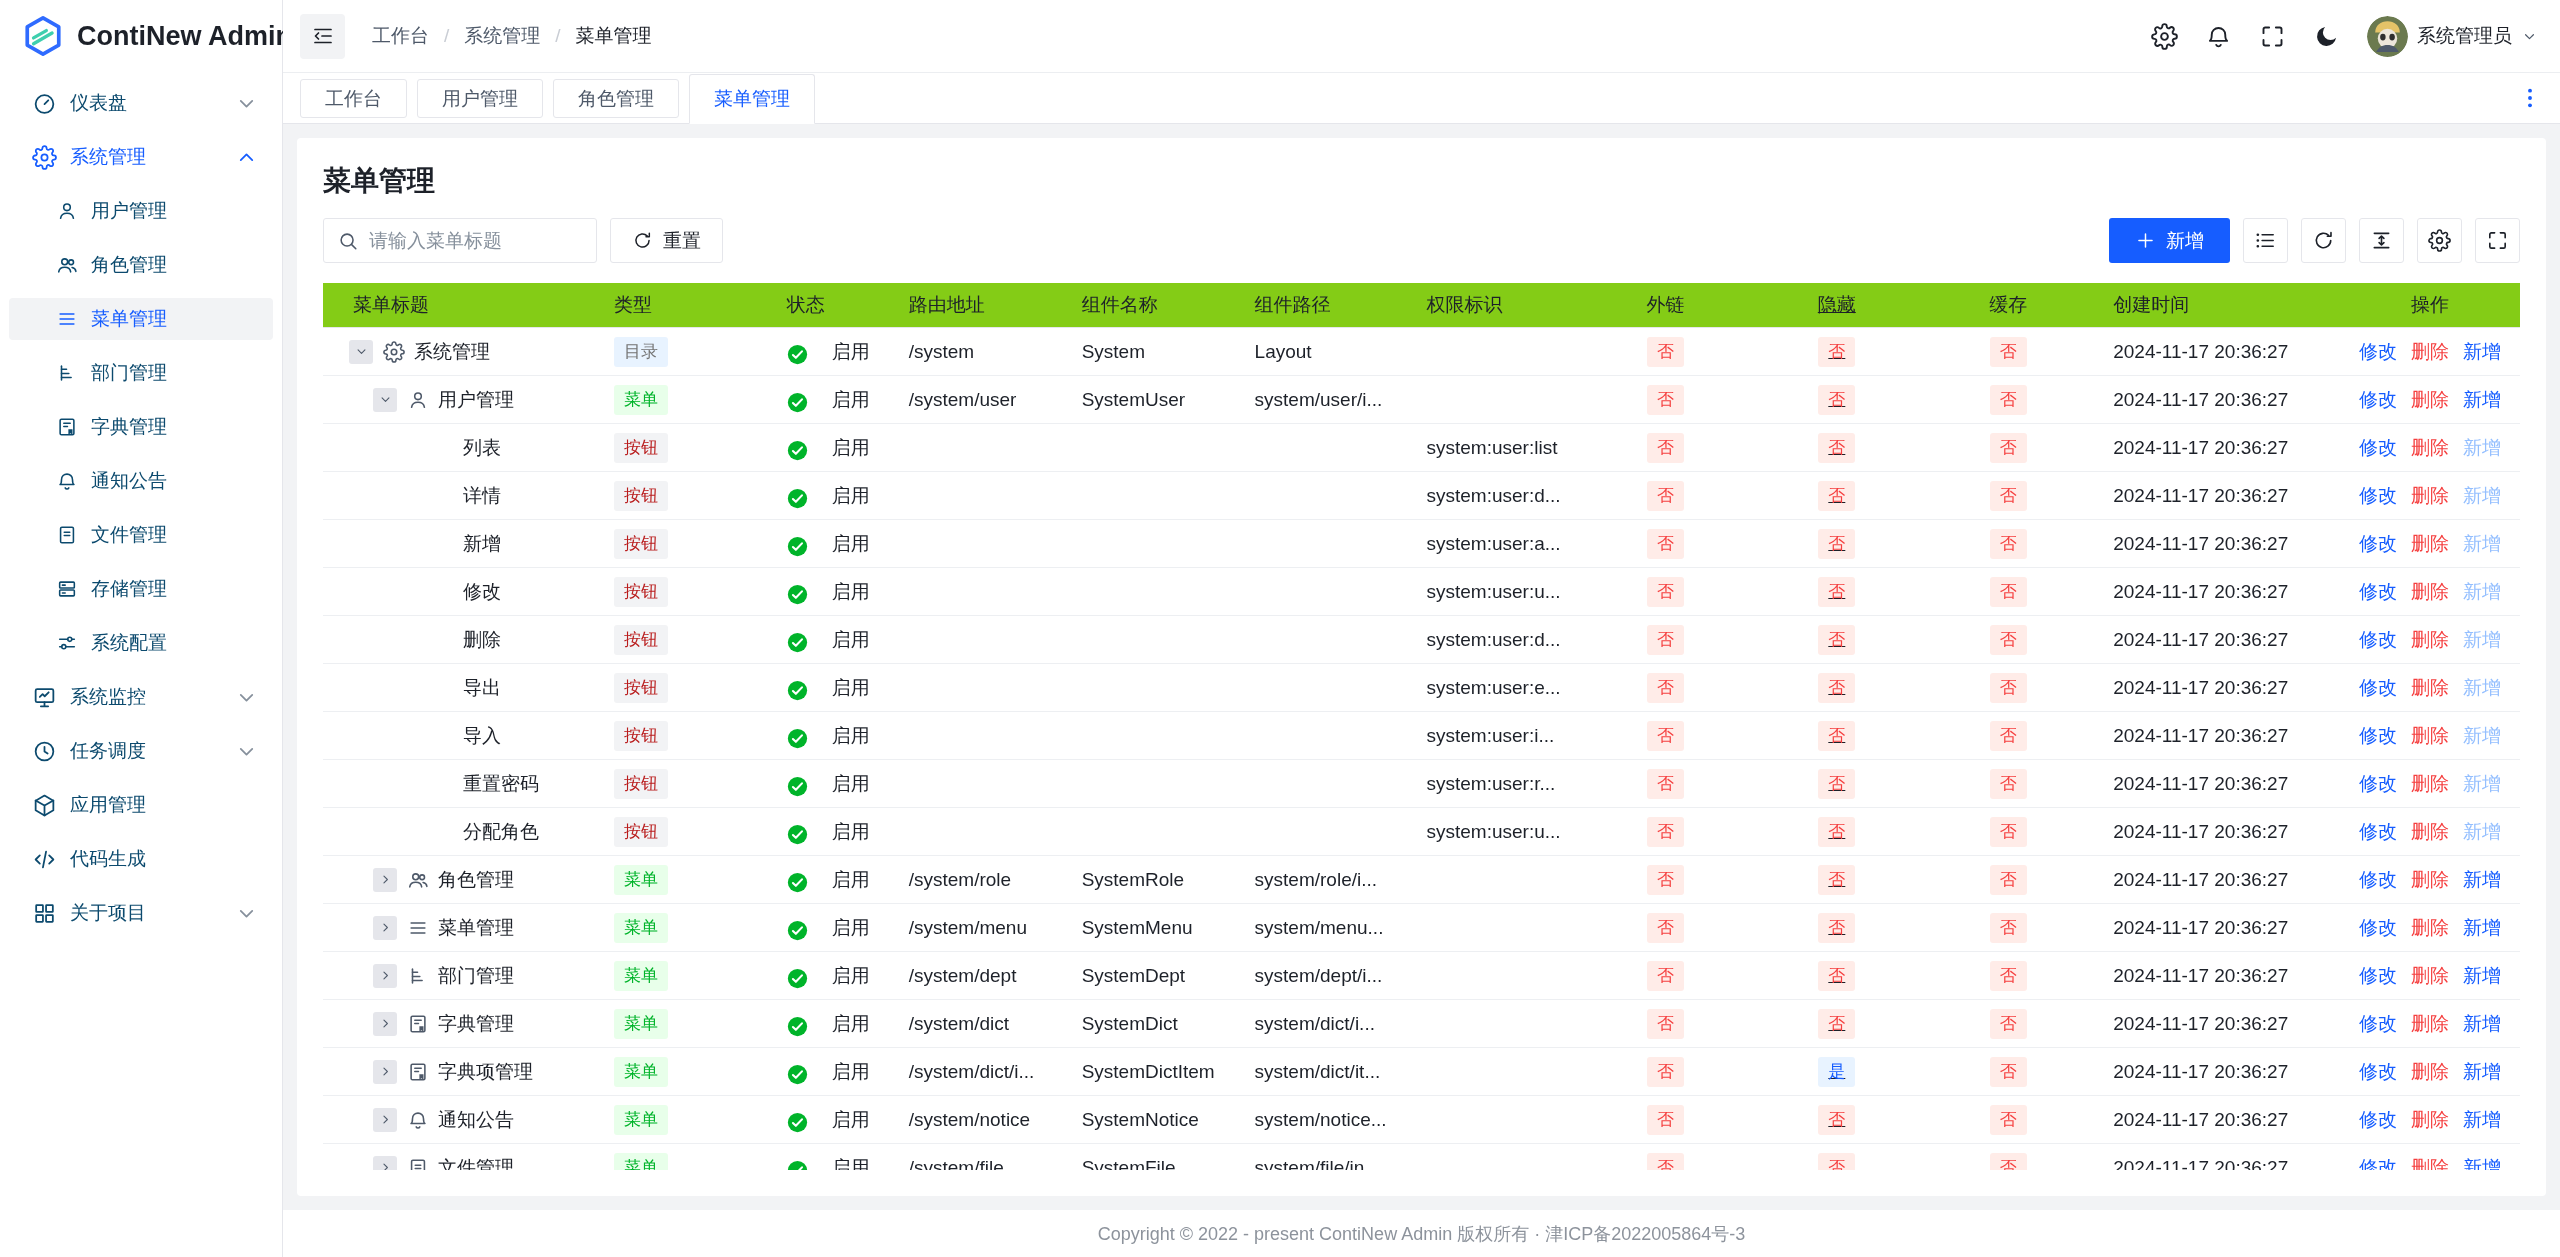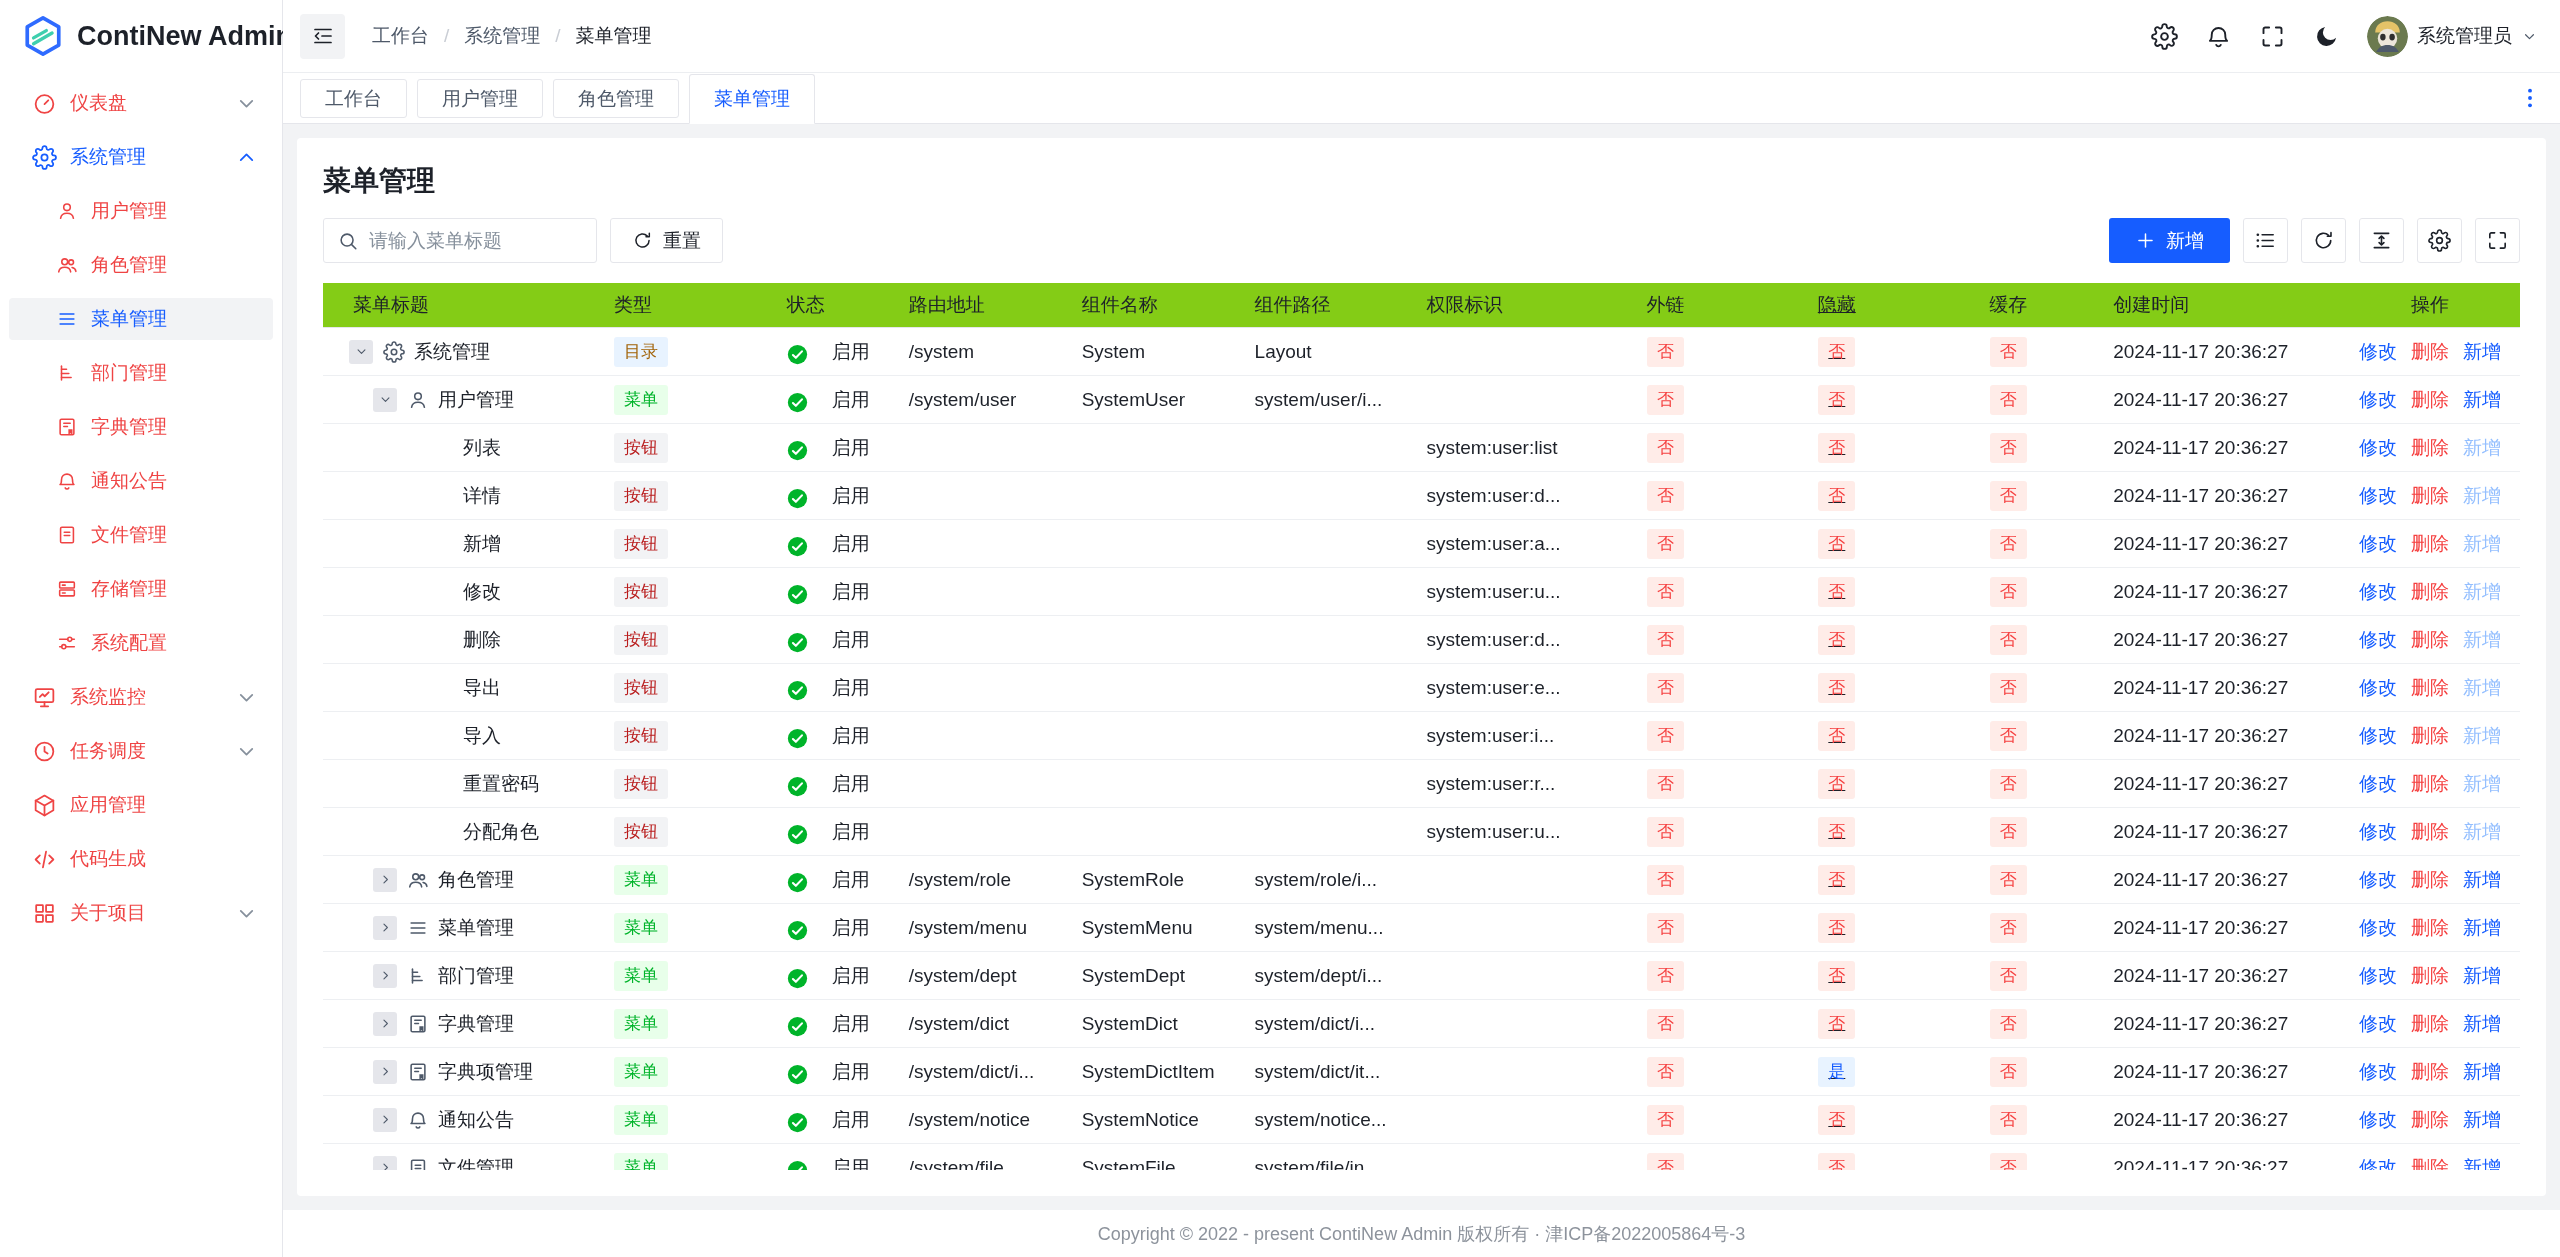--- a/index.html
+++ b/index.html
@@ -12,21 +12,21 @@
   .icon { display: inline-flex; align-items: center; justify-content: center; flex: 0 0 auto; }
   .icon svg { width: 100%; height: 100%; display: block; }
 
   
   .sidebar { width: 283px; min-width: 283px; background: #fff; border-right: 1px solid #e5e6eb; }
   .logo-row { height: 72px; display: flex; align-items: center; gap: 13px; padding: 0 16px 0 22px; }
   .logo-icon { width: 42px; height: 42px; }
   .logo-text { font-size: 27px; font-weight: 700; white-space: nowrap; }
   .menu { padding: 10px 9px; }
   .m-item { height: 42px; border-radius: 4px; display: flex; align-items: center; gap: 13px;
-            color: #ef4444; margin-bottom: 12px; cursor: pointer; }
+            color: #0c4a6e; margin-bottom: 12px; cursor: pointer; }
   .m-item.top { padding: 0 14px 0 23px; }
   .m-item.sub { padding: 0 14px 0 47px; }
   .m-item .icon { width: 25px; height: 25px; }
   .m-item.sub .icon { width: 22px; height: 22px; }
   .m-label { flex: 1; white-space: nowrap; }
   .chev { width: 19px; height: 19px; color: #86909c; }
   .m-item.parent-active, .m-item.parent-active .chev { color: #165dff; }
   .m-item.selected { background: #f2f3f5; color: #165dff; }
 
   
@@ -94,21 +94,21 @@
   .c11 { width: 247px; }
   .c12 { width: 180px; justify-content: center; }
   .ind { flex: 0 0 auto; }
   .expand { width: 24px; height: 24px; background: #e5e6eb; border-radius: 3px; display: flex;
             align-items: center; justify-content: center; color: #4e5969; margin-right: 10px;
             cursor: pointer; flex: 0 0 24px; }
   .expand svg { width: 15px; height: 15px; }
   .row-ic { width: 22px; height: 22px; color: #4e5969; margin-right: 9px; }
   .badge { height: 30px; padding: 0 10px; border-radius: 3px; display: inline-flex;
            align-items: center; font-size: 17px; }
-  .type-directory { background: #e8f3ff; color: #a16207; font-family: Liberation Serif, serif; }
+  .type-directory { background: #e8f3ff; color: #737373; font-family: Liberation Serif, serif; }
   .type-menu { background: #e8ffea; color: #00b42a; }
   .type-button { background: #f2f3f5; color: #b91c1c; }
   .b-no { background: #ffece8; color: #f53f3f; }
   .b-yes { background: #e8f3ff; color: #165dff; }
   .status { display: flex; align-items: flex-end; gap: 24px; }
   .status .icon { width: 21px; height: 21px; }
   .lnk { color: #165dff; cursor: pointer; margin: 0 7px; }
   .lnk.red { color: #f53f3f; }
   .lnk.dis { color: #94bfff; cursor: default; }
 

